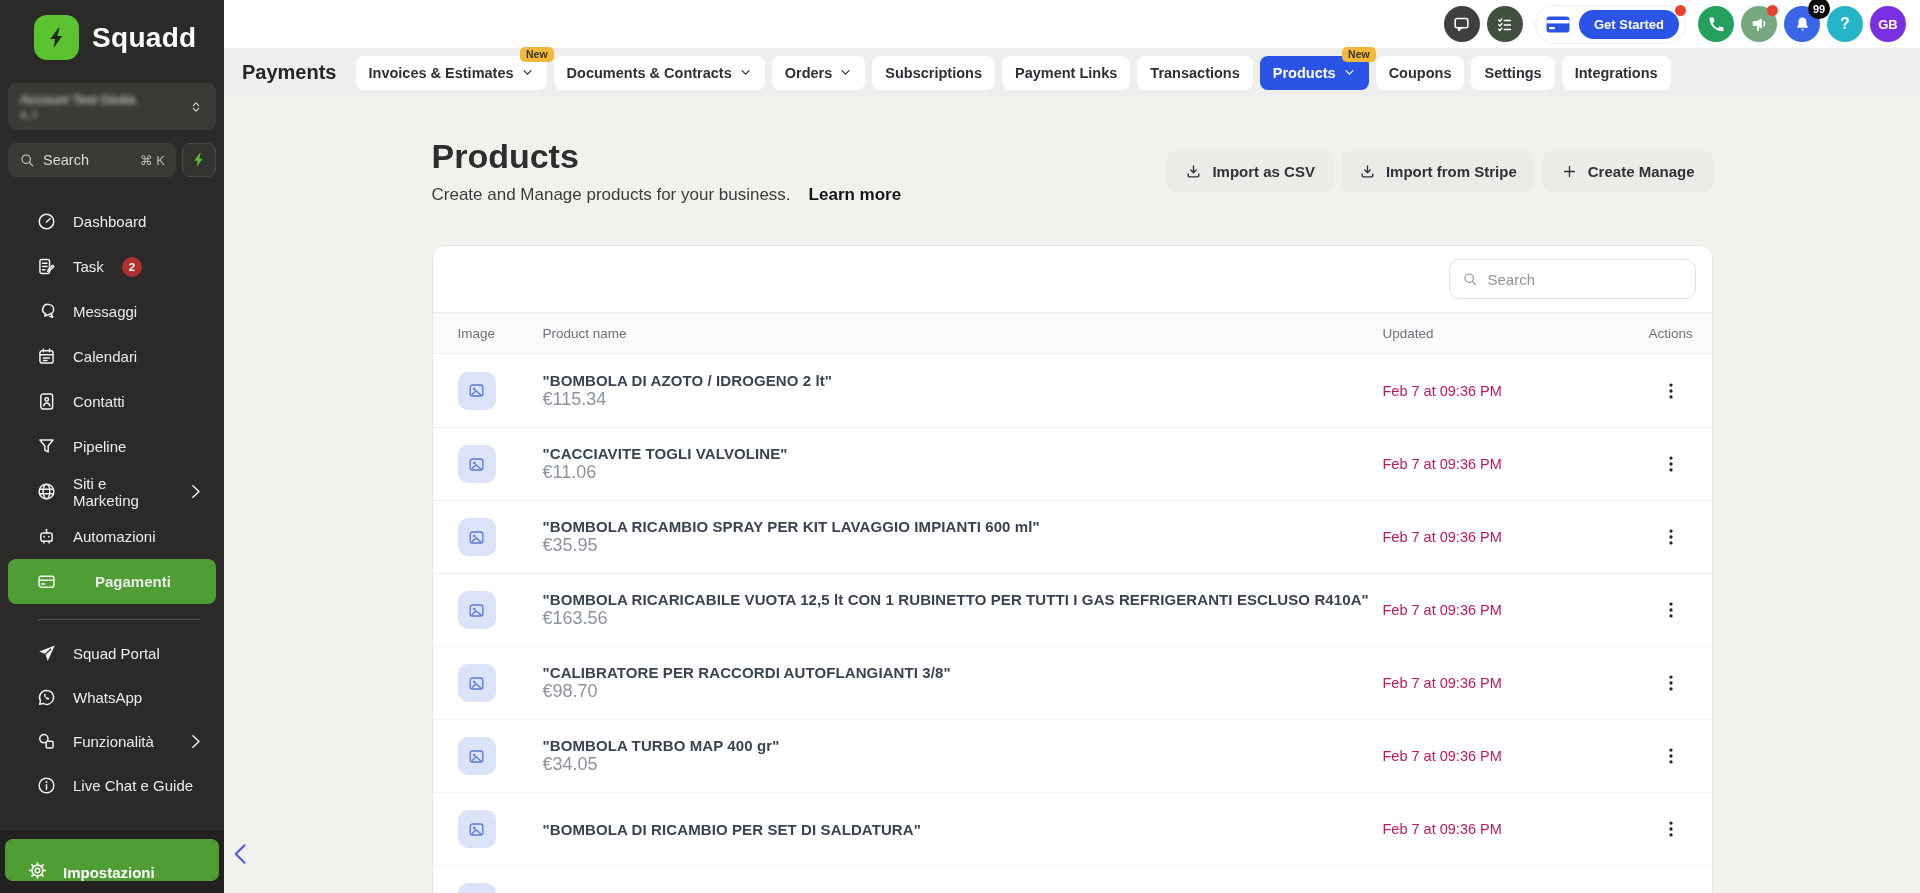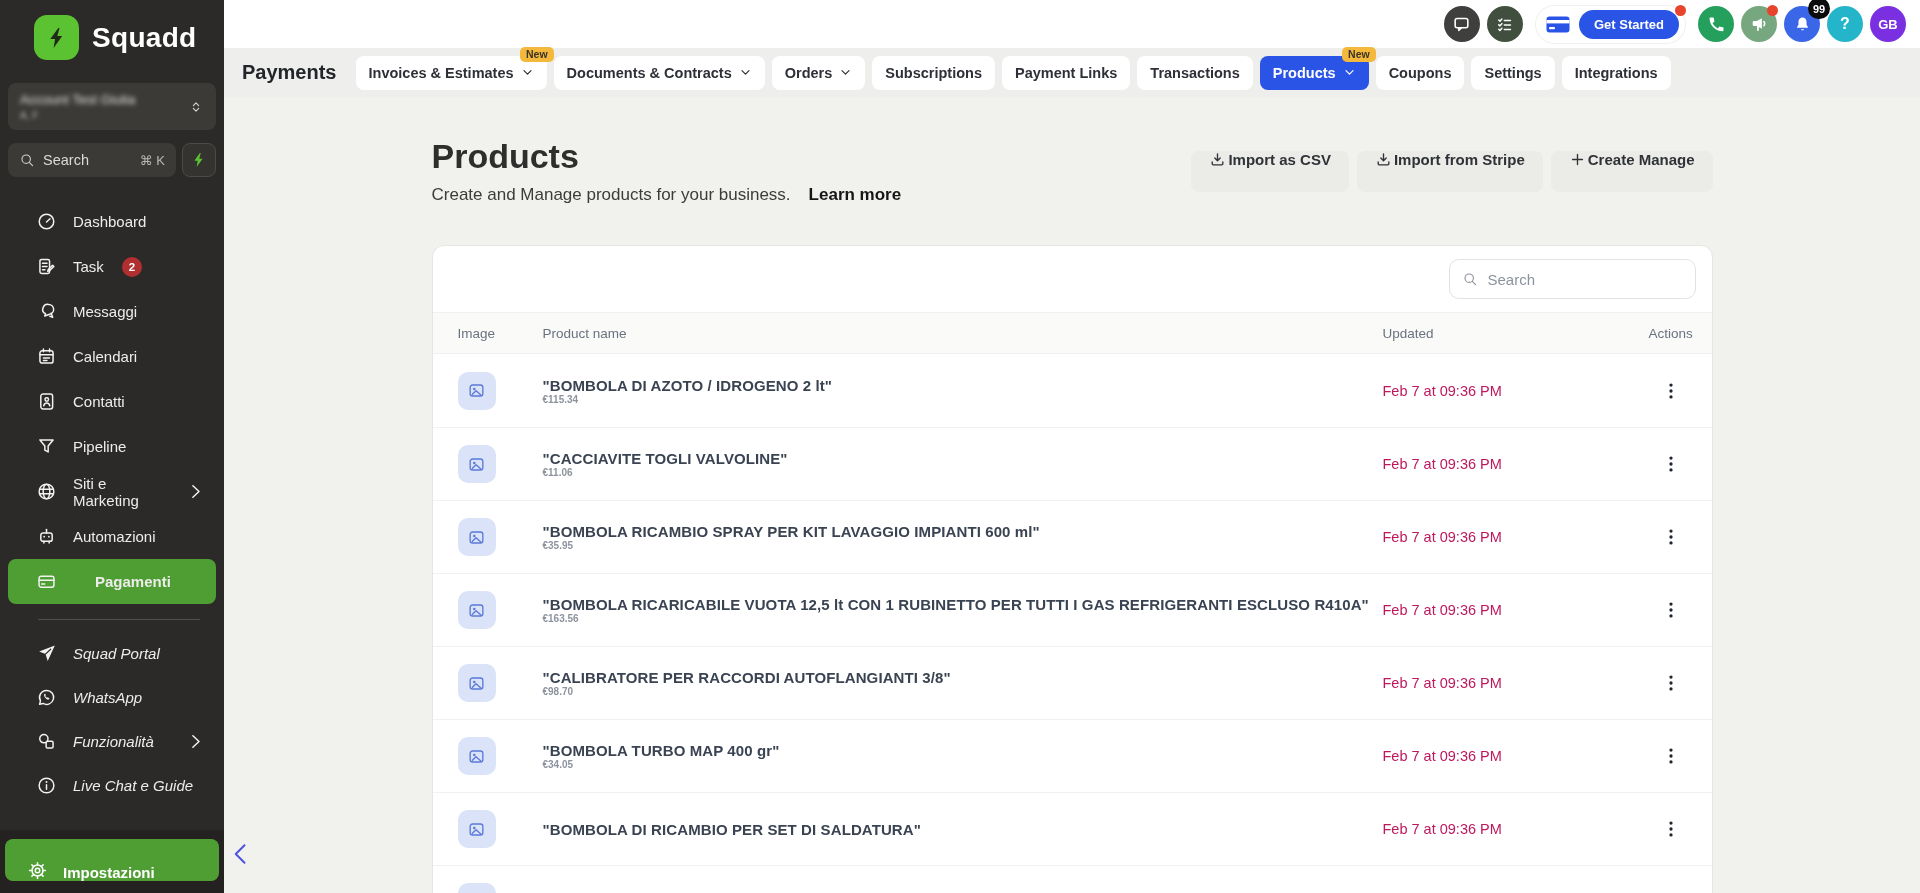--- a/index.html
+++ b/index.html
@@ -26,21 +26,21 @@
   .boost svg{width:18px;height:18px;}
   .nav-list{margin-top:22px;padding:0 8px;}
   .sb-item{display:flex;align-items:center;height:45px;padding:0 10px 0 28px;gap:16px;color:#ececea;border-radius:8px;cursor:pointer;}
   .sb-item .ic{width:21px;height:21px;min-width:21px;color:#f2f2f0;}
   .sb-item .lbl{font-size:15px;}
   .sb-item.active{background:#4f9e33;gap:38px;}
   .sb-item.active .lbl{font-weight:600;}
   .sb-badge{margin-left:2px;background:#b03030;color:#fff;font-size:11.5px;font-weight:700;width:20px;height:20px;border-radius:50%;display:grid;place-items:center;}
   .sb-chev{margin-left:auto;width:15px;height:15px;color:#d8d8d4;}
   .sb-divider{border-top:1px solid rgba(255,255,255,.18);margin:15px 16px 11px 30px;}
-  .sec .sb-item{height:44px;font-style:italic;}
+  .sec .sb-item{height:44px;}
   .set-band{margin-top:auto;background:#232220;padding:9px 5px 12px;}
   .set-item{background:#4f9e33;border-radius:8px;height:42px;display:flex;align-items:flex-end;gap:15px;padding:0 10px 0 22px;color:#fff;font-size:15px;font-weight:600;cursor:pointer;}
   .set-item .ic{width:21px;height:21px;color:#fff;}
   .collapse{position:absolute;left:227px;top:840px;color:#4b53e0;z-index:5;cursor:pointer;}
   .collapse svg{width:28px;height:28px;stroke-width:3.2;}
 
   
   .main{flex:1;display:flex;flex-direction:column;min-width:0;}
   .topbar{height:48px;background:#fff;display:flex;align-items:center;justify-content:flex-end;gap:7px;padding:0 14px;}
   .circ{width:36px;height:36px;border-radius:50%;display:grid;place-items:center;position:relative;color:#fff;cursor:pointer;}
@@ -65,38 +65,38 @@
   .tab.active{background:#2a54e6;color:#fff;}
   .nv{position:absolute;top:-9px;right:-7px;background:#f3b83c;color:#3a3427;font-size:10.5px;font-weight:700;padding:2.5px 6px;border-radius:5px;line-height:1;}
 
   .content{flex:1;overflow:hidden;}
   .inner{width:1281px;margin:0 auto;padding-top:42px;}
   .head{display:flex;justify-content:space-between;align-items:flex-start;}
   .pg-title{font-size:34px;font-weight:600;color:#2e2e2c;line-height:1;}
   .pg-sub{margin-top:12px;font-size:17px;color:#3c3c3a;}
   .learn{font-weight:700;color:#161616;margin-left:18px;cursor:pointer;}
   .hbtns{display:flex;gap:8px;margin-top:12px;}
-  .gbtn{display:flex;gap:2px;background:#ebebe8;border-radius:8px;height:41px;padding:0 18px;font-size:15px;font-weight:600;color:#2f3237;cursor:pointer;}
+  .gbtn{display:flex;align-items:center;gap:10px;background:#ebebe8;border-radius:8px;height:41px;padding:0 18px;font-size:15px;font-weight:600;color:#2f3237;cursor:pointer;}
   .gbtn .ic{width:17px;height:17px;stroke-width:1.9;}
 
   .card{margin-top:40px;background:#fff;border:1px solid #e6e6e3;border-radius:12px;height:724px;overflow:hidden;}
   .card-top{display:flex;justify-content:flex-end;padding:13px 16px;}
   .tsearch{width:247px;height:40px;border:1px solid #e2e2df;border-radius:10px;display:flex;align-items:center;gap:8px;padding:0 12px;background:#fff;color:#8d939e;}
   .tsearch .ic{width:16px;height:16px;}
   .tsearch input{border:none;outline:none;flex:1;font-family:inherit;font-size:15px;color:#333;min-width:0;background:transparent;}
   .tsearch input::placeholder{color:#8d939e;}
   .tgrid{display:grid;grid-template-columns:85px 840px 266px 1fr;padding:0 30px 0 25px;align-items:center;}
   .thead{height:42px;background:#fafaf8;color:#6a7280;font-size:13.5px;border-top:1px solid #f0f0ee;border-bottom:1px solid #f0f0ee;}
   .th-actions{justify-self:end;}
   .trow{height:73px;}
   .trow + .trow{border-top:1px solid #f2f2f0;}
   .pimg{width:38px;height:38px;border-radius:10px;background:#dbe3f8;display:grid;place-items:center;color:#5b79d9;cursor:pointer;}
   .pimg .ic{width:19px;height:19px;}
   .pname{font-weight:700;color:#3a4352;font-size:15px;letter-spacing:.1px;}
-  .pprice{color:#8d939e;font-size:10px;font-weight:bold;}
+  .pprice{color:#8d939e;font-size:18px;}
   .pdate{color:#be185d;font-size:14.5px;}
   .pact{justify-self:end;color:#1f252e;cursor:pointer;width:22px;height:22px;}
   .pact .ic{width:22px;height:22px;}
 
   svg.ic{fill:none;stroke:currentColor;stroke-width:1.7;stroke-linecap:round;stroke-linejoin:round;display:block;}
 </style>
 </head>
 <body>
 
 <svg width="0" height="0" style="position:absolute">

